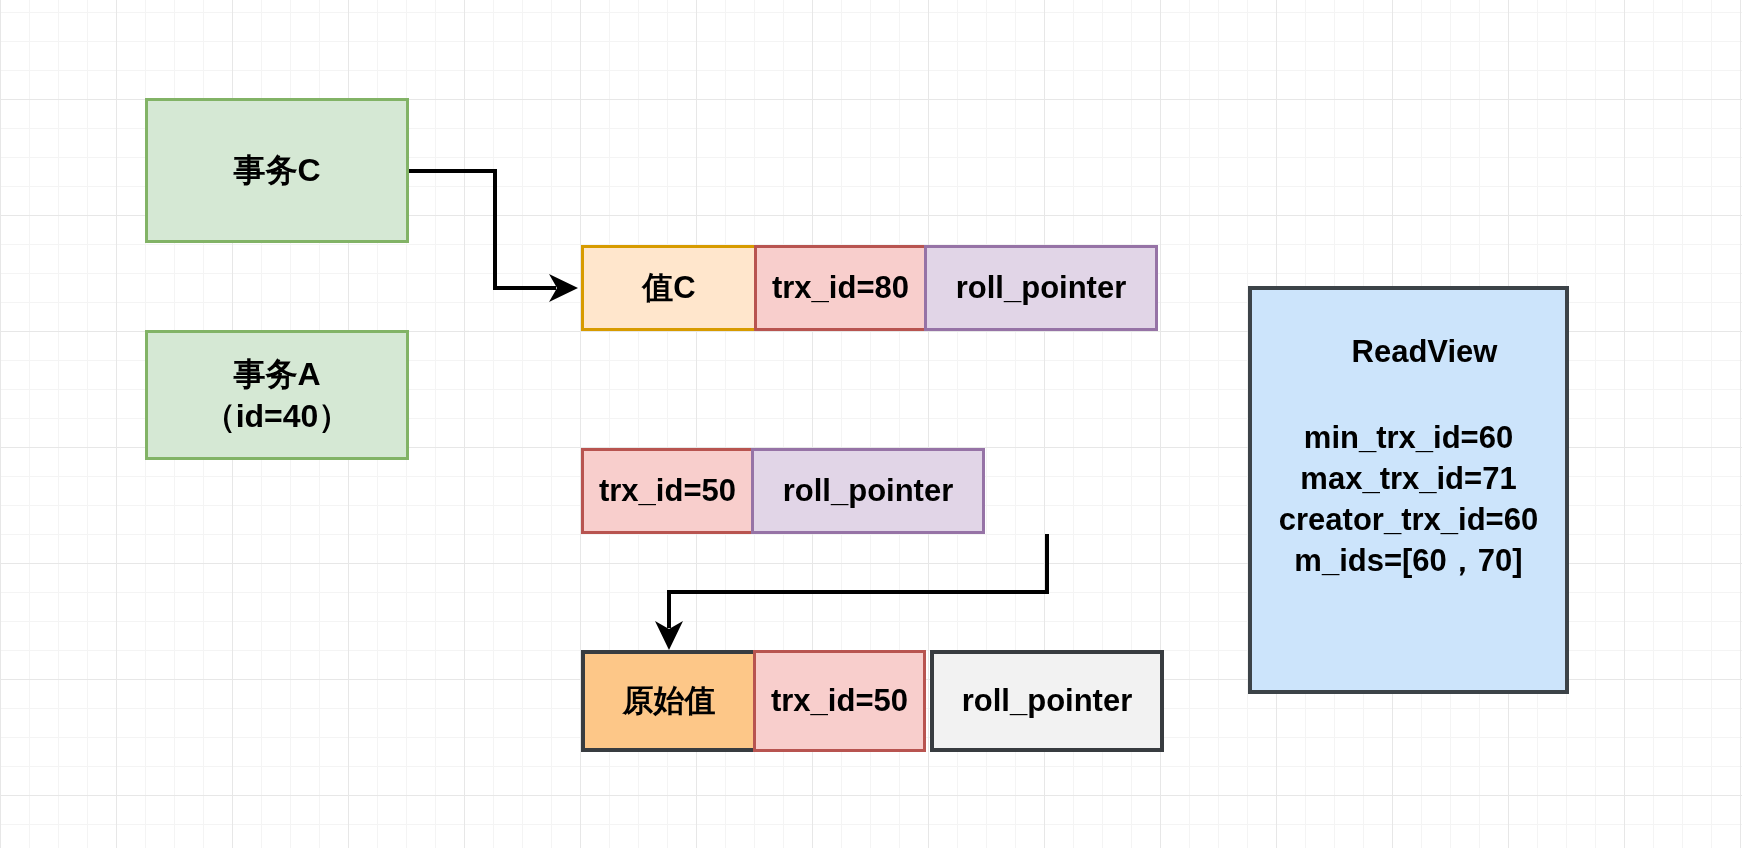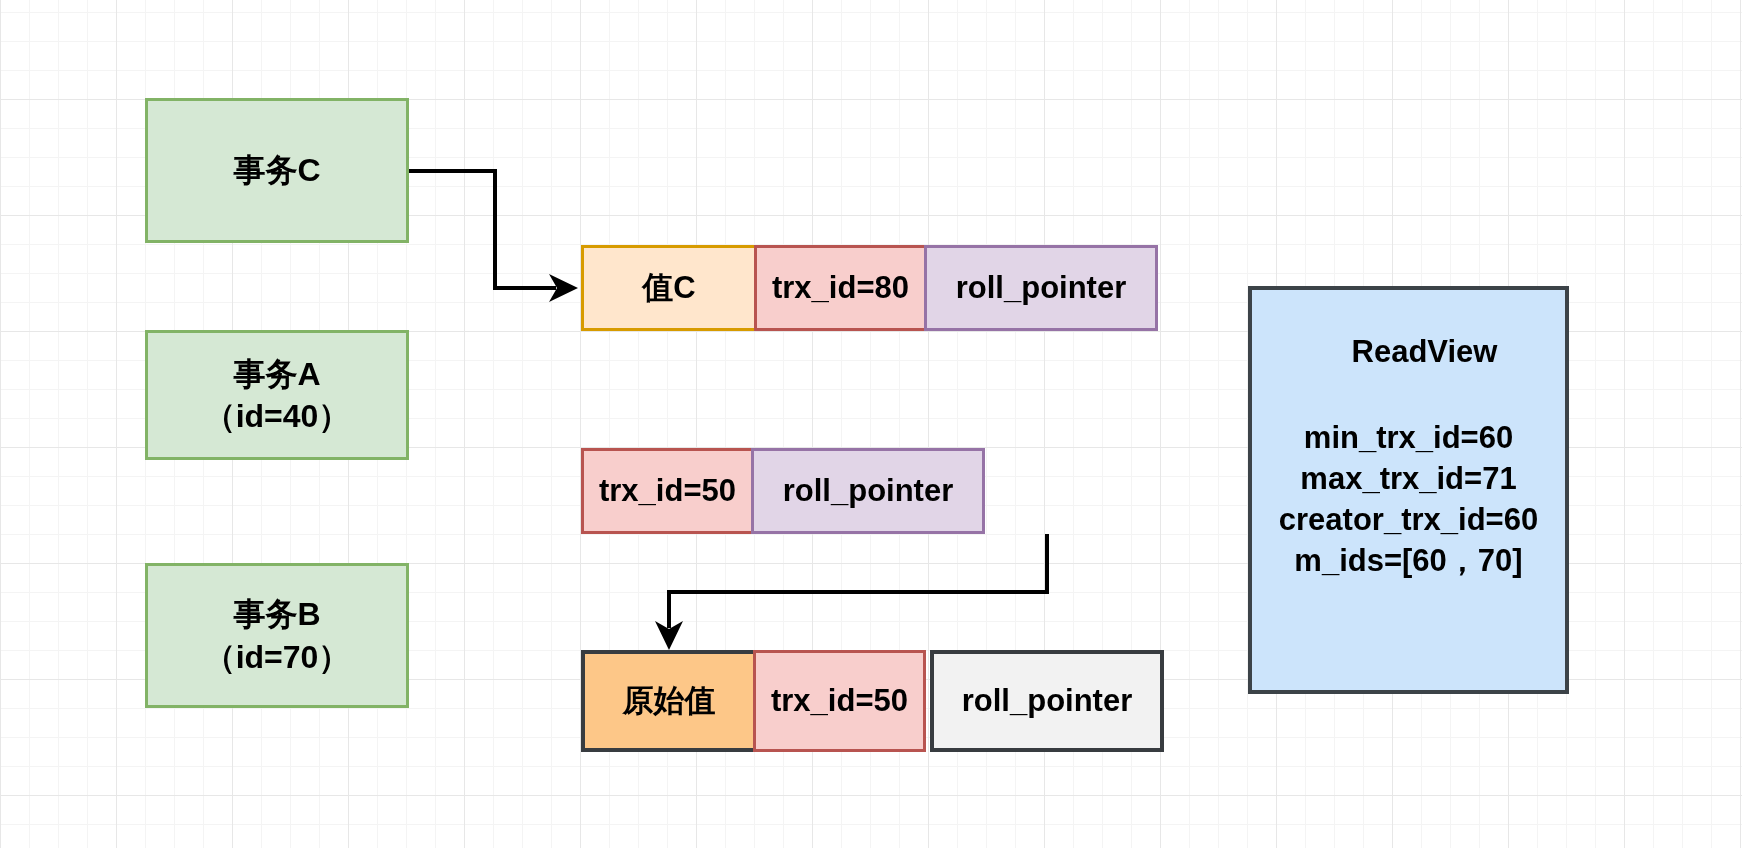--- a/index.html
+++ b/index.html
@@ -57,24 +57,20 @@
 
 <div class="canvas">
 
   <div class="abs tx-box" style="top:98px">
     <div>事务C</div>
   </div>
   <div class="abs tx-box" style="top:330px;height:130px">
     <div>事务A</div>
     <div>（id=40）</div>
   </div>
-  <div class="abs tx-box" style="top:563px">
-    <div>事务B</div>
-    <div>（id=70）</div>
-  </div>
 
   <div class="abs vrow" style="top:245px">
     <div class="cell c-peach">值C</div>
     <div class="cell c-red">trx_id=80</div>
     <div class="cell c-purple">roll_pointer</div>
   </div>
 
   <div class="abs vrow" style="top:448px">
     <div class="cell c-red">trx_id=50</div>
     <div class="cell c-purple">roll_pointer</div>

